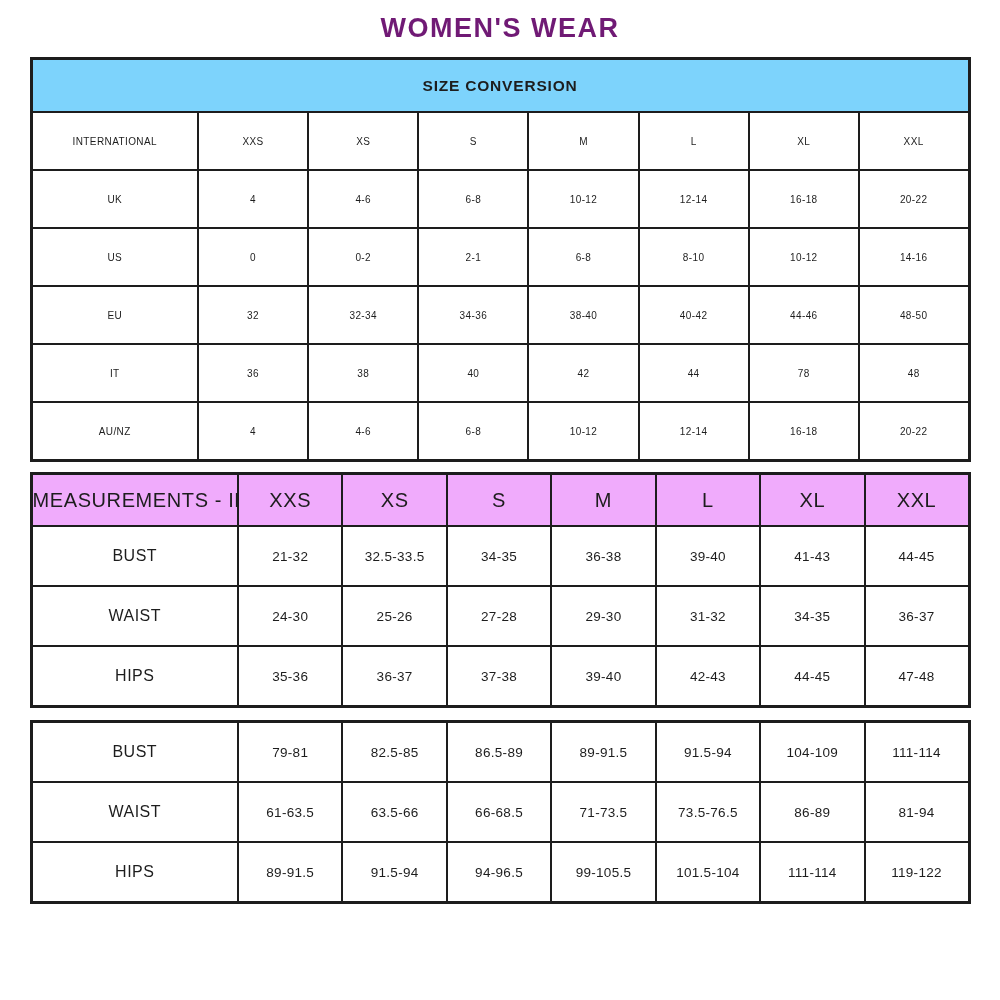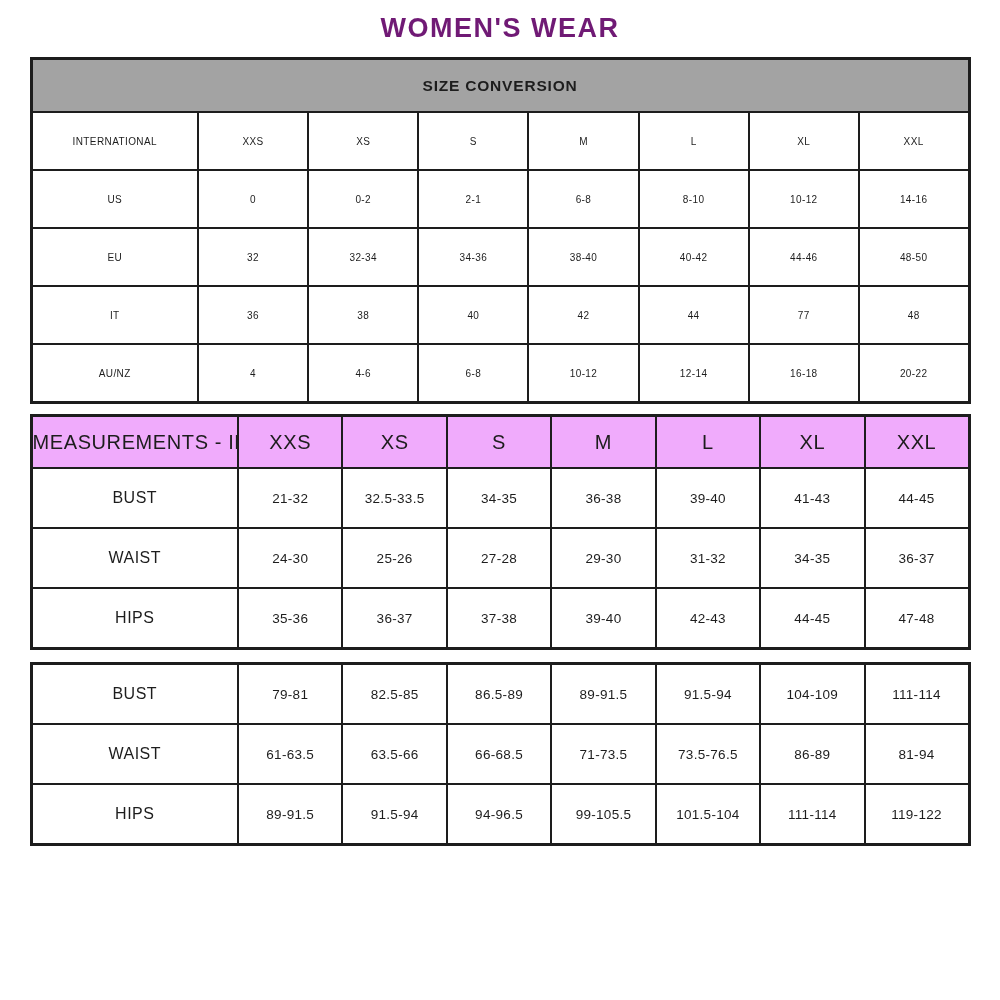--- a/index.html
+++ b/index.html
@@ -35,21 +35,21 @@
   table.chart td {
     border: 2px solid #1d1d1d;
     text-align: center;
     vertical-align: middle;
     padding: 0;
     overflow: hidden;
     white-space: nowrap;
   }
   
   #size-conversion-table .band {
-    background: #a3a3a3;
+    background: #7dd3fc;
     font-weight: bold;
     font-size: 15.5px;
     letter-spacing: 0.8px;
     height: 51px;
   }
   #size-conversion-table td {
     font-size: 10px;
     letter-spacing: 0.4px;
     height: 56px;
   }
@@ -99,20 +99,30 @@
           <td>INTERNATIONAL</td>
           <td>XXS</td>
           <td>XS</td>
           <td>S</td>
           <td>M</td>
           <td>L</td>
           <td>XL</td>
           <td>XXL</td>
         </tr>
         <tr>
+          <td>UK</td>
+          <td>4</td>
+          <td>4-6</td>
+          <td>6-8</td>
+          <td>10-12</td>
+          <td>12-14</td>
+          <td>16-18</td>
+          <td>20-22</td>
+        </tr>
+        <tr>
           <td>US</td>
           <td>0</td>
           <td>0-2</td>
           <td>2-1</td>
           <td>6-8</td>
           <td>8-10</td>
           <td>10-12</td>
           <td>14-16</td>
         </tr>
         <tr>
@@ -125,21 +135,21 @@
           <td>44-46</td>
           <td>48-50</td>
         </tr>
         <tr>
           <td>IT</td>
           <td>36</td>
           <td>38</td>
           <td>40</td>
           <td>42</td>
           <td>44</td>
-          <td>77</td>
+          <td>78</td>
           <td>48</td>
         </tr>
         <tr>
           <td>AU/NZ</td>
           <td>4</td>
           <td>4-6</td>
           <td>6-8</td>
           <td>10-12</td>
           <td>12-14</td>
           <td>16-18</td>

